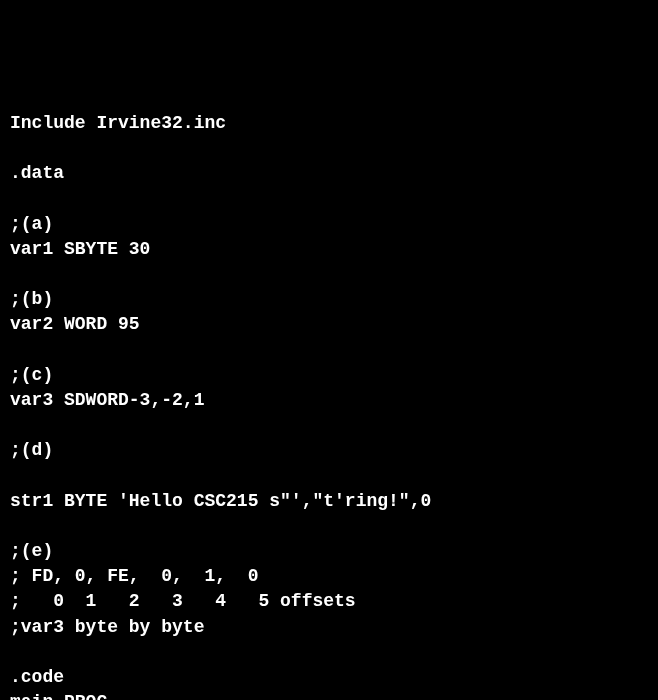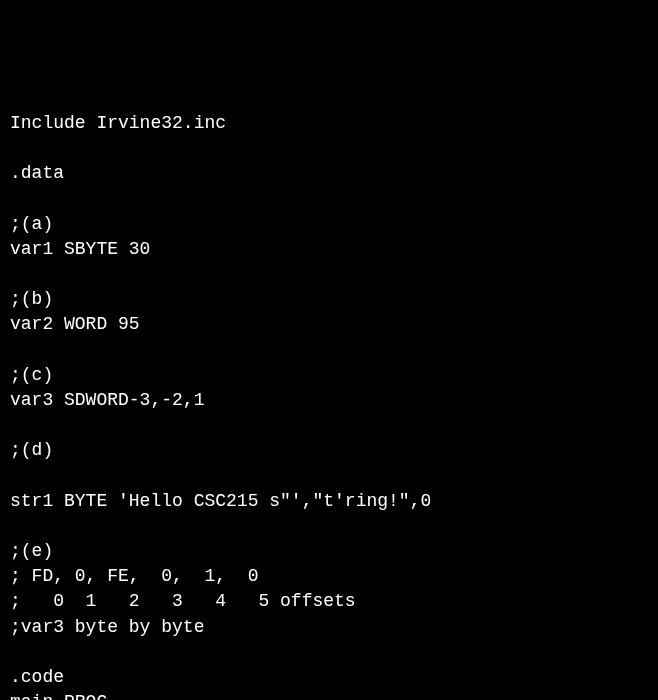--- a/index.html
+++ b/index.html
@@ -13,20 +13,21 @@
       font-family: 'Courier New', Courier, monospace;
       font-size: 18px;
       line-height: 1.4;
       padding: 10px;
       width: 658px;
       height: 700px;
       white-space: pre;
     }
     .code-line {
       display: block;
+      font-weight: bold;
     }
     .blank-line {
       height: 1.4em;
     }
   </style>
 </head>
 <body>
 
 
 

